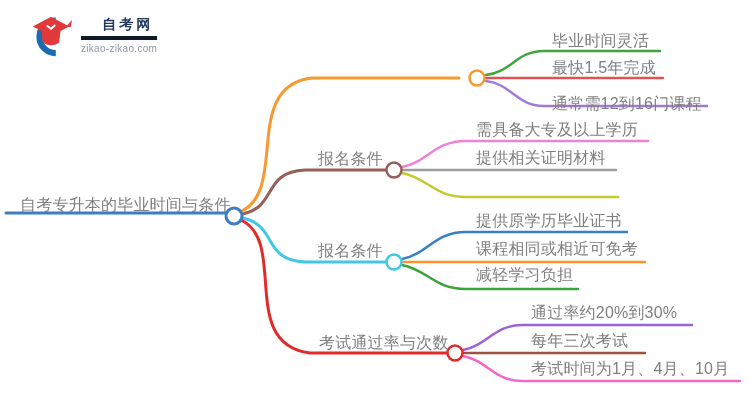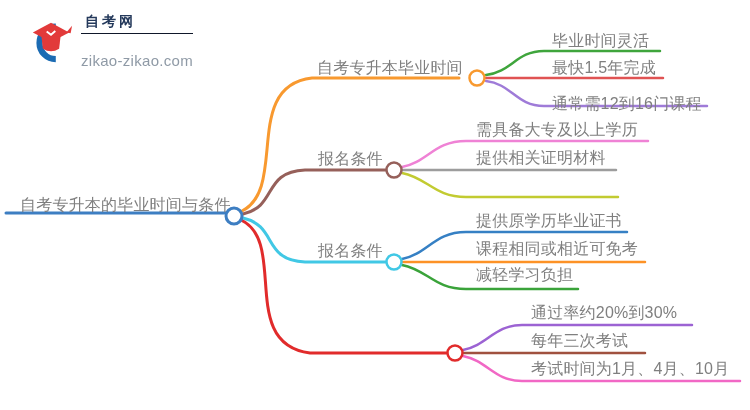--- a/index.html
+++ b/index.html
@@ -14,23 +14,23 @@
   .w3{stroke-width:3px;}
   .w25{stroke-width:2.5px;}
   .c3{stroke-width:3px;}
   .c25{stroke-width:2.5px;}
   .label{
     position:absolute;white-space:nowrap;color:#7f7f7f;
     font-size:16px;line-height:19px;letter-spacing:0.2px;
   }
   .logo{position:absolute;left:28px;top:13px;display:flex;align-items:center;gap:7px;}
   .cap{width:46px;height:44px;}
-  .logo-text{display:flex;flex-direction:column;align-items:flex-start;}
+  .logo-text{display:flex;flex-direction:column;align-items:flex-end;}
   .logo-name{font-size:14px;font-weight:bold;color:#24395b;letter-spacing:3px;padding:0 4px 2px 4px;}
-  .logo-domain{font-size:15px;color:#8f9aa6;border-top:1px solid #0f172a;padding-top:18px;letter-spacing:0.3px;}
+  .logo-domain{font-size:10px;color:#8f9aa6;border-top:4px solid #0f172a;padding-top:3px;letter-spacing:0.3px;}
 </style>
 </head>
 <body>
 
 <div class="stage">
 
   <svg class="wires" viewBox="0 0 750 410" aria-hidden="true">
 
     <path class="w3" d="M 6 213 H 227" stroke="#3D7EC2"></path>
 
@@ -70,31 +70,31 @@
       <path d="M40 14 L46 7 L44.5 15 Z" fill="#E23A3A"></path>
     </svg>
     <div class="logo-text">
       <div class="logo-name">自考网</div>
       <div class="logo-domain">zikao-zikao.com</div>
     </div>
   </div>
 
   <div class="label" style="left:20px;top:195px;">自考专升本的毕业时间与条件</div>
 
-  <div class="label" style="left:317px;top:58px;">自考专升本毕业时间</div>
   <div class="label" style="left:552px;top:31px;">毕业时间灵活</div>
   <div class="label" style="left:552px;top:58px;">最快1.5年完成</div>
   <div class="label" style="left:552px;top:94px;">通常需12到16门课程</div>
 
   <div class="label" style="left:318px;top:149px;">报名条件</div>
   <div class="label" style="left:476px;top:120px;">需具备大专及以上学历</div>
   <div class="label" style="left:476px;top:148px;">提供相关证明材料</div>
 
   <div class="label" style="left:318px;top:241px;">报名条件</div>
   <div class="label" style="left:476px;top:211px;">提供原学历毕业证书</div>
   <div class="label" style="left:476px;top:239px;">课程相同或相近可免考</div>
   <div class="label" style="left:476px;top:267px;font-family:Liberation Mono, monospace;">减轻学习负担</div>
 
+  <div class="label" style="left:319px;top:333px;">考试通过率与次数</div>
   <div class="label" style="left:531px;top:303px;">通过率约20%到30%</div>
   <div class="label" style="left:531px;top:331px;">每年三次考试</div>
   <div class="label" style="left:531px;top:359px;">考试时间为1月、4月、10月</div>
 
 </div>
 
 </body></html>

